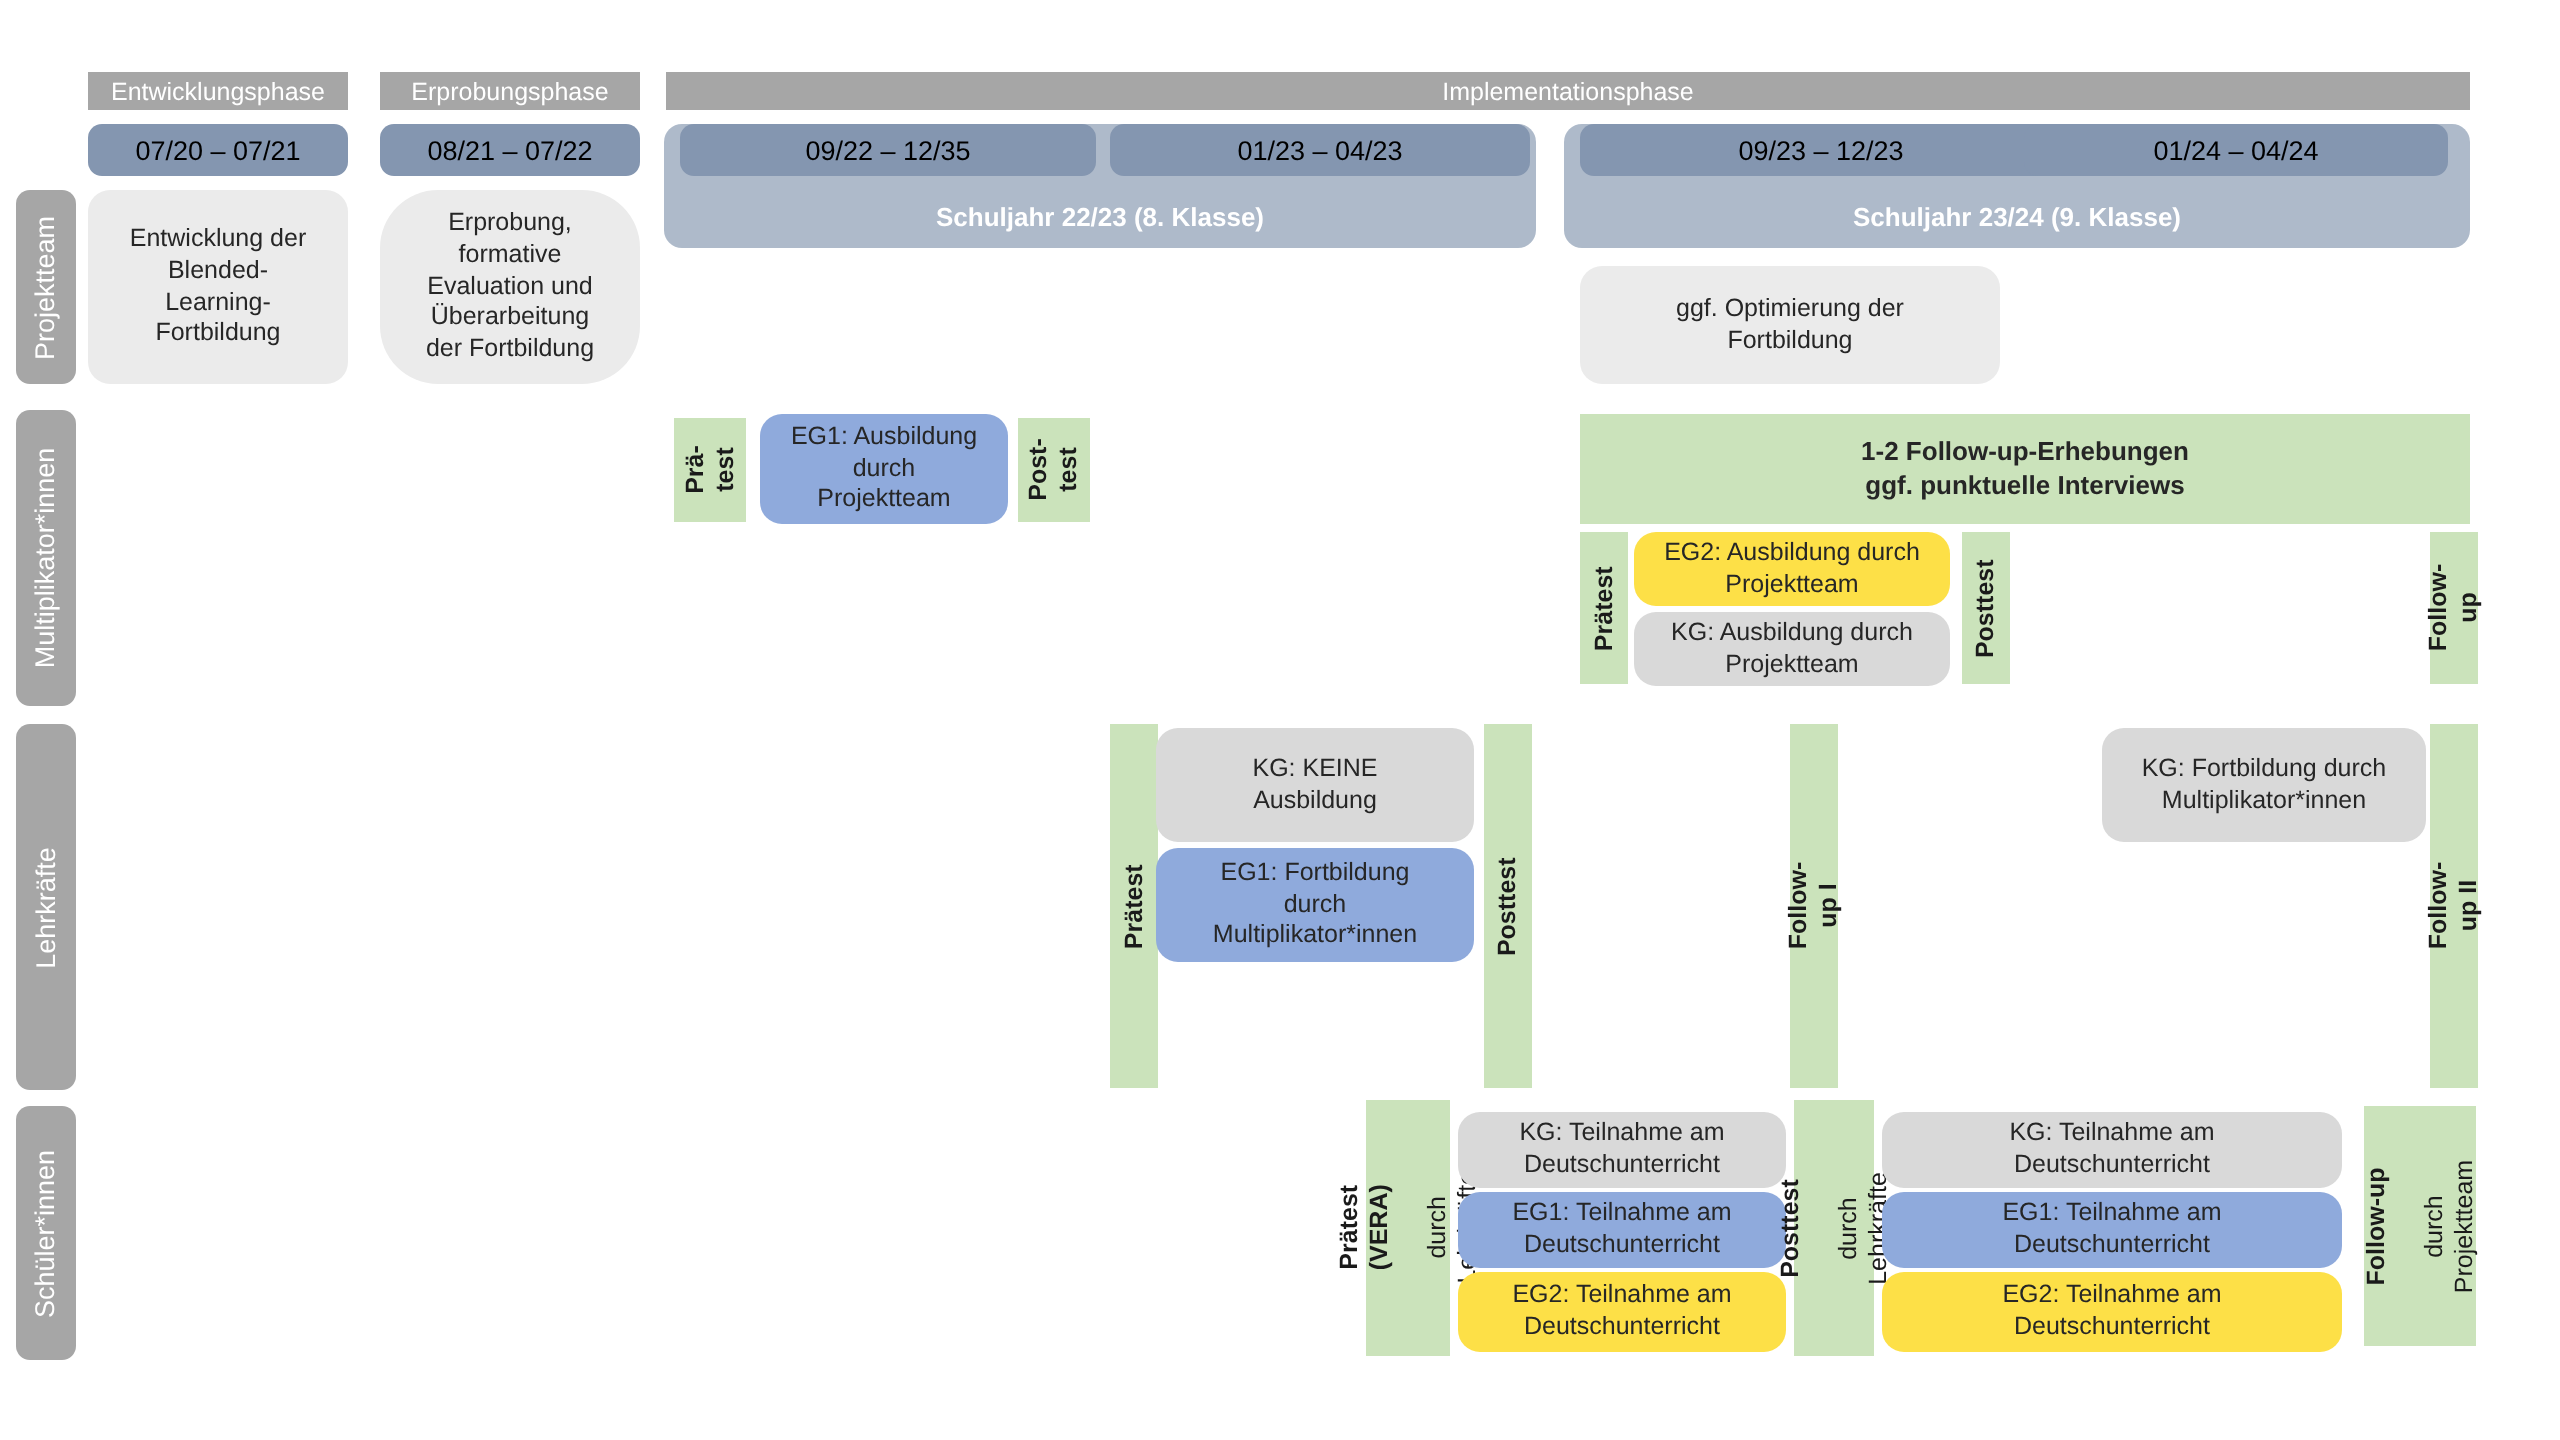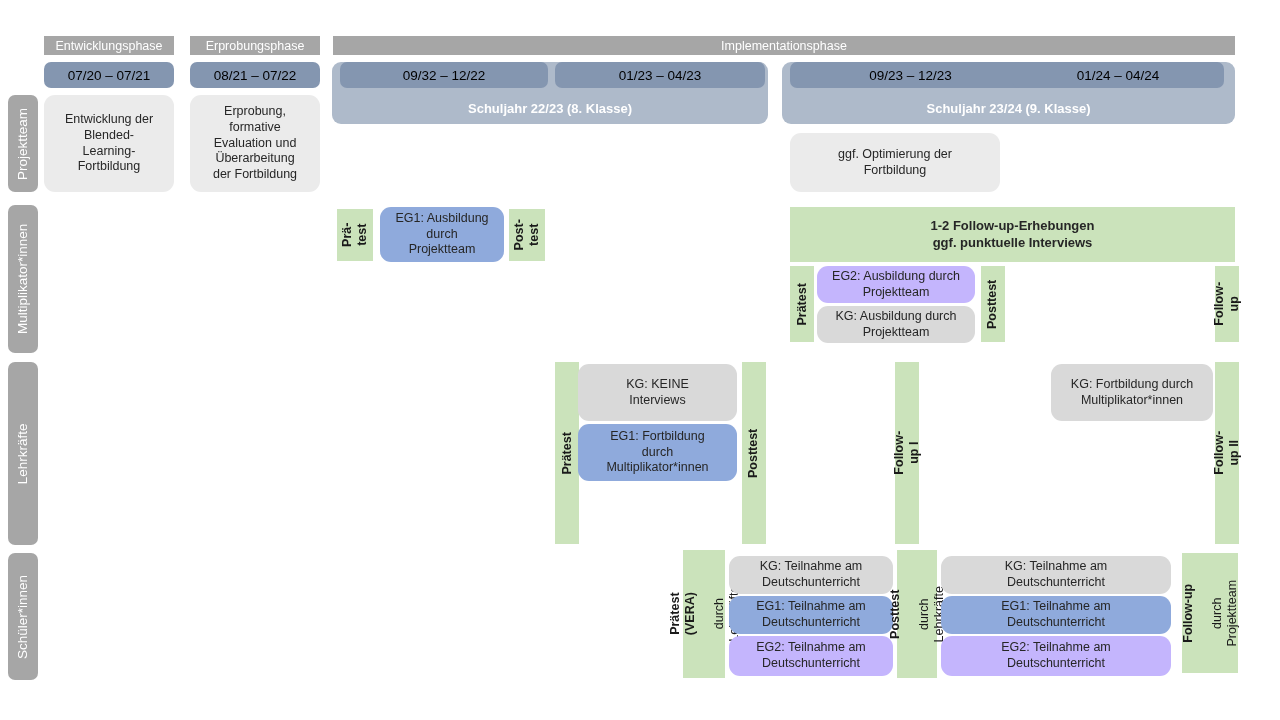--- a/index.html
+++ b/index.html
@@ -37,21 +37,21 @@
 
   
   .box {
     border-radius:11px; display:flex; align-items:center; justify-content:center;
     text-align:center; white-space:pre-line; font-size:12.5px; line-height:1.25;
     padding:2px 4px;
   }
   .lightgray { background:#ebebeb; }
   .gray      { background:#d9d9d9; }
   .blue-d    { background:#8faadc; }
-  .blue-l    { background:#c4b5fd; }
+  .blue-l    { background:#fde047; }
   .green     { background:#cbe3bb; }
   .rect      { border-radius:0; padding:12px; }
   .bold      { font-weight:bold; }
   .fs13      { font-size:13px; }
 
   
   .vbox { display:flex; align-items:center; justify-content:center; }
   .vtext {
     transform:rotate(-90deg); white-space:pre-line; text-align:center;
     line-height:1.18; font-size:12.5px; font-weight:bold; color:#1a1a1a;
@@ -77,21 +77,21 @@
 
   #sy1 { left:332px; top:62px; width:436px; height:62px; }
   #sy2 { left:782px; top:62px; width:453px; height:62px; }
 
   #rl1 { left:8px; top:95px;  width:30px; height:97px;  }
   #rl2 { left:8px; top:205px; width:30px; height:148px; }
   #rl3 { left:8px; top:362px; width:30px; height:183px; }
   #rl4 { left:8px; top:553px; width:30px; height:127px; }
 
   #pt1 { left:44px;  top:95px;  width:130px; height:97px; }
-  #pt2 { left:190px; top:95px;  width:130px; height:97px; }
+  #pt2 { left:190px; top:95px;  width:130px; height:97px;border-radius:29px; }
   #pt3 { left:790px; top:133px; width:210px; height:59px; }
 
   #m-pra   { left:337px;  top:209px; width:36px;  height:52px; }
   #m-eg1   { left:380px;  top:207px; width:124px; height:55px; }
   #m-post  { left:509px;  top:209px; width:36px;  height:52px; }
   #m-fub   { left:790px;  top:207px; width:445px; height:55px; }
   #m-pra2  { left:790px;  top:266px; width:20px;  height:76px; }
   #m-eg2   { left:817px;  top:266px; width:158px; height:37px; }
   #m-kg    { left:817px;  top:306px; width:158px; height:37px; }
   #m-post2 { left:981px;  top:266px; width:20px;  height:76px; }
@@ -125,21 +125,21 @@
 
   <div class="abs phase" id="p1">Entwicklungsphase</div>
   <div class="abs phase" id="p2">Erprobungsphase</div>
   <div class="abs phase" id="p3">Implementationsphase</div>
 
   <div class="abs sy" id="sy1">Schuljahr 22/23 (8. Klasse)</div>
   <div class="abs sy" id="sy2">Schuljahr 23/24 (9. Klasse)</div>
 
   <div class="abs datebar" id="d1">07/20 – 07/21</div>
   <div class="abs datebar" id="d2">08/21 – 07/22</div>
-  <div class="abs datebar" id="d3">09/32 – 12/22</div>
+  <div class="abs datebar" id="d3">09/22 – 12/35</div>
   <div class="abs datebar" id="d4">01/23 – 04/23</div>
   <div class="abs datebar" id="d5">09/23 – 12/23</div>
   <div class="abs datebar" id="d6">01/24 – 04/24</div>
 
   <div class="abs rowlabel" id="rl1">
       <span class="vtext">Projektteam</span>
     </div>
   <div class="abs rowlabel" id="rl2">
       <span class="vtext">Multiplikator*innen</span>
     </div>
@@ -186,21 +186,21 @@
       <span class="vtext">Posttest</span>
     </div>
   <div class="abs vbox green rect" id="m-fu">
       <span class="vtext">Follow-up</span>
     </div>
 
   <div class="abs vbox green rect" id="l-pra">
       <span class="vtext">Prätest</span>
     </div>
   <div class="abs box gray" id="l-kg">KG: KEINE
-Interviews</div>
+Ausbildung</div>
   <div class="abs box blue-d" id="l-eg1">EG1: Fortbildung
 durch
 Multiplikator*innen</div>
   <div class="abs vbox green rect" id="l-post">
       <span class="vtext">Posttest</span>
     </div>
   <div class="abs vbox green rect" id="l-fu1">
       <span class="vtext">Follow-up I</span>
     </div>
   <div class="abs box gray" id="l-kg2">KG: Fortbildung durch

